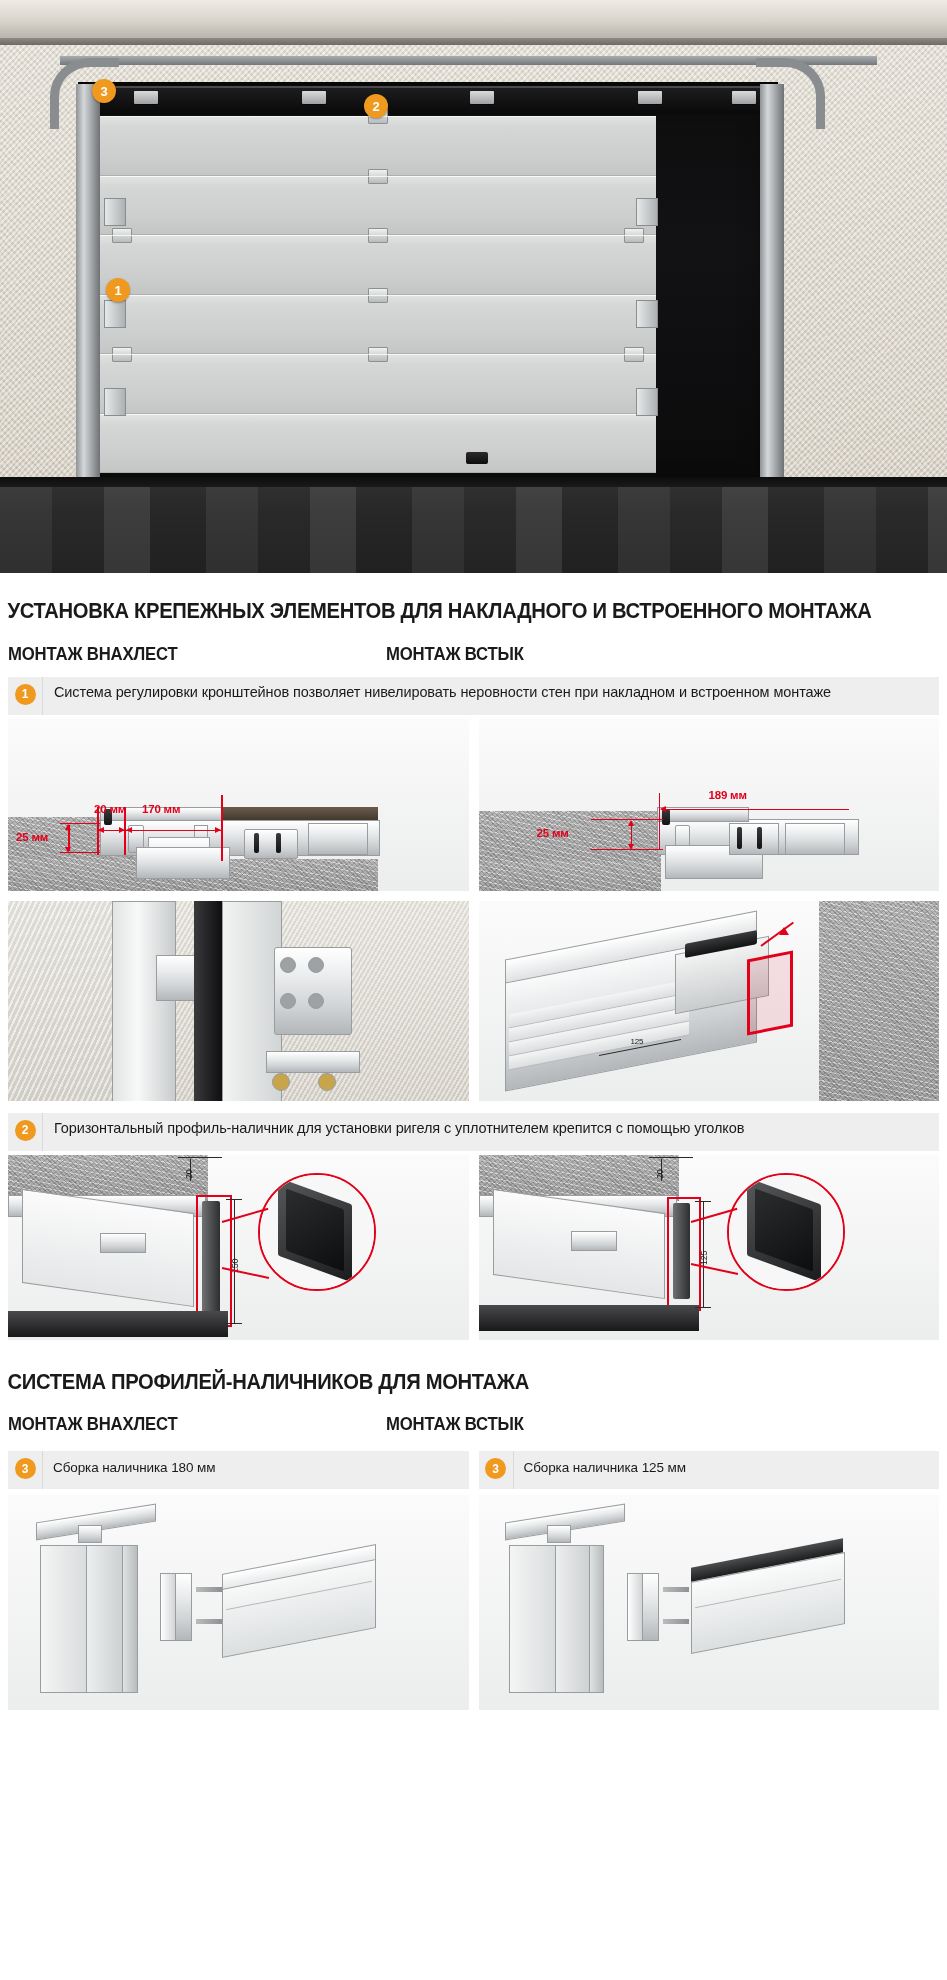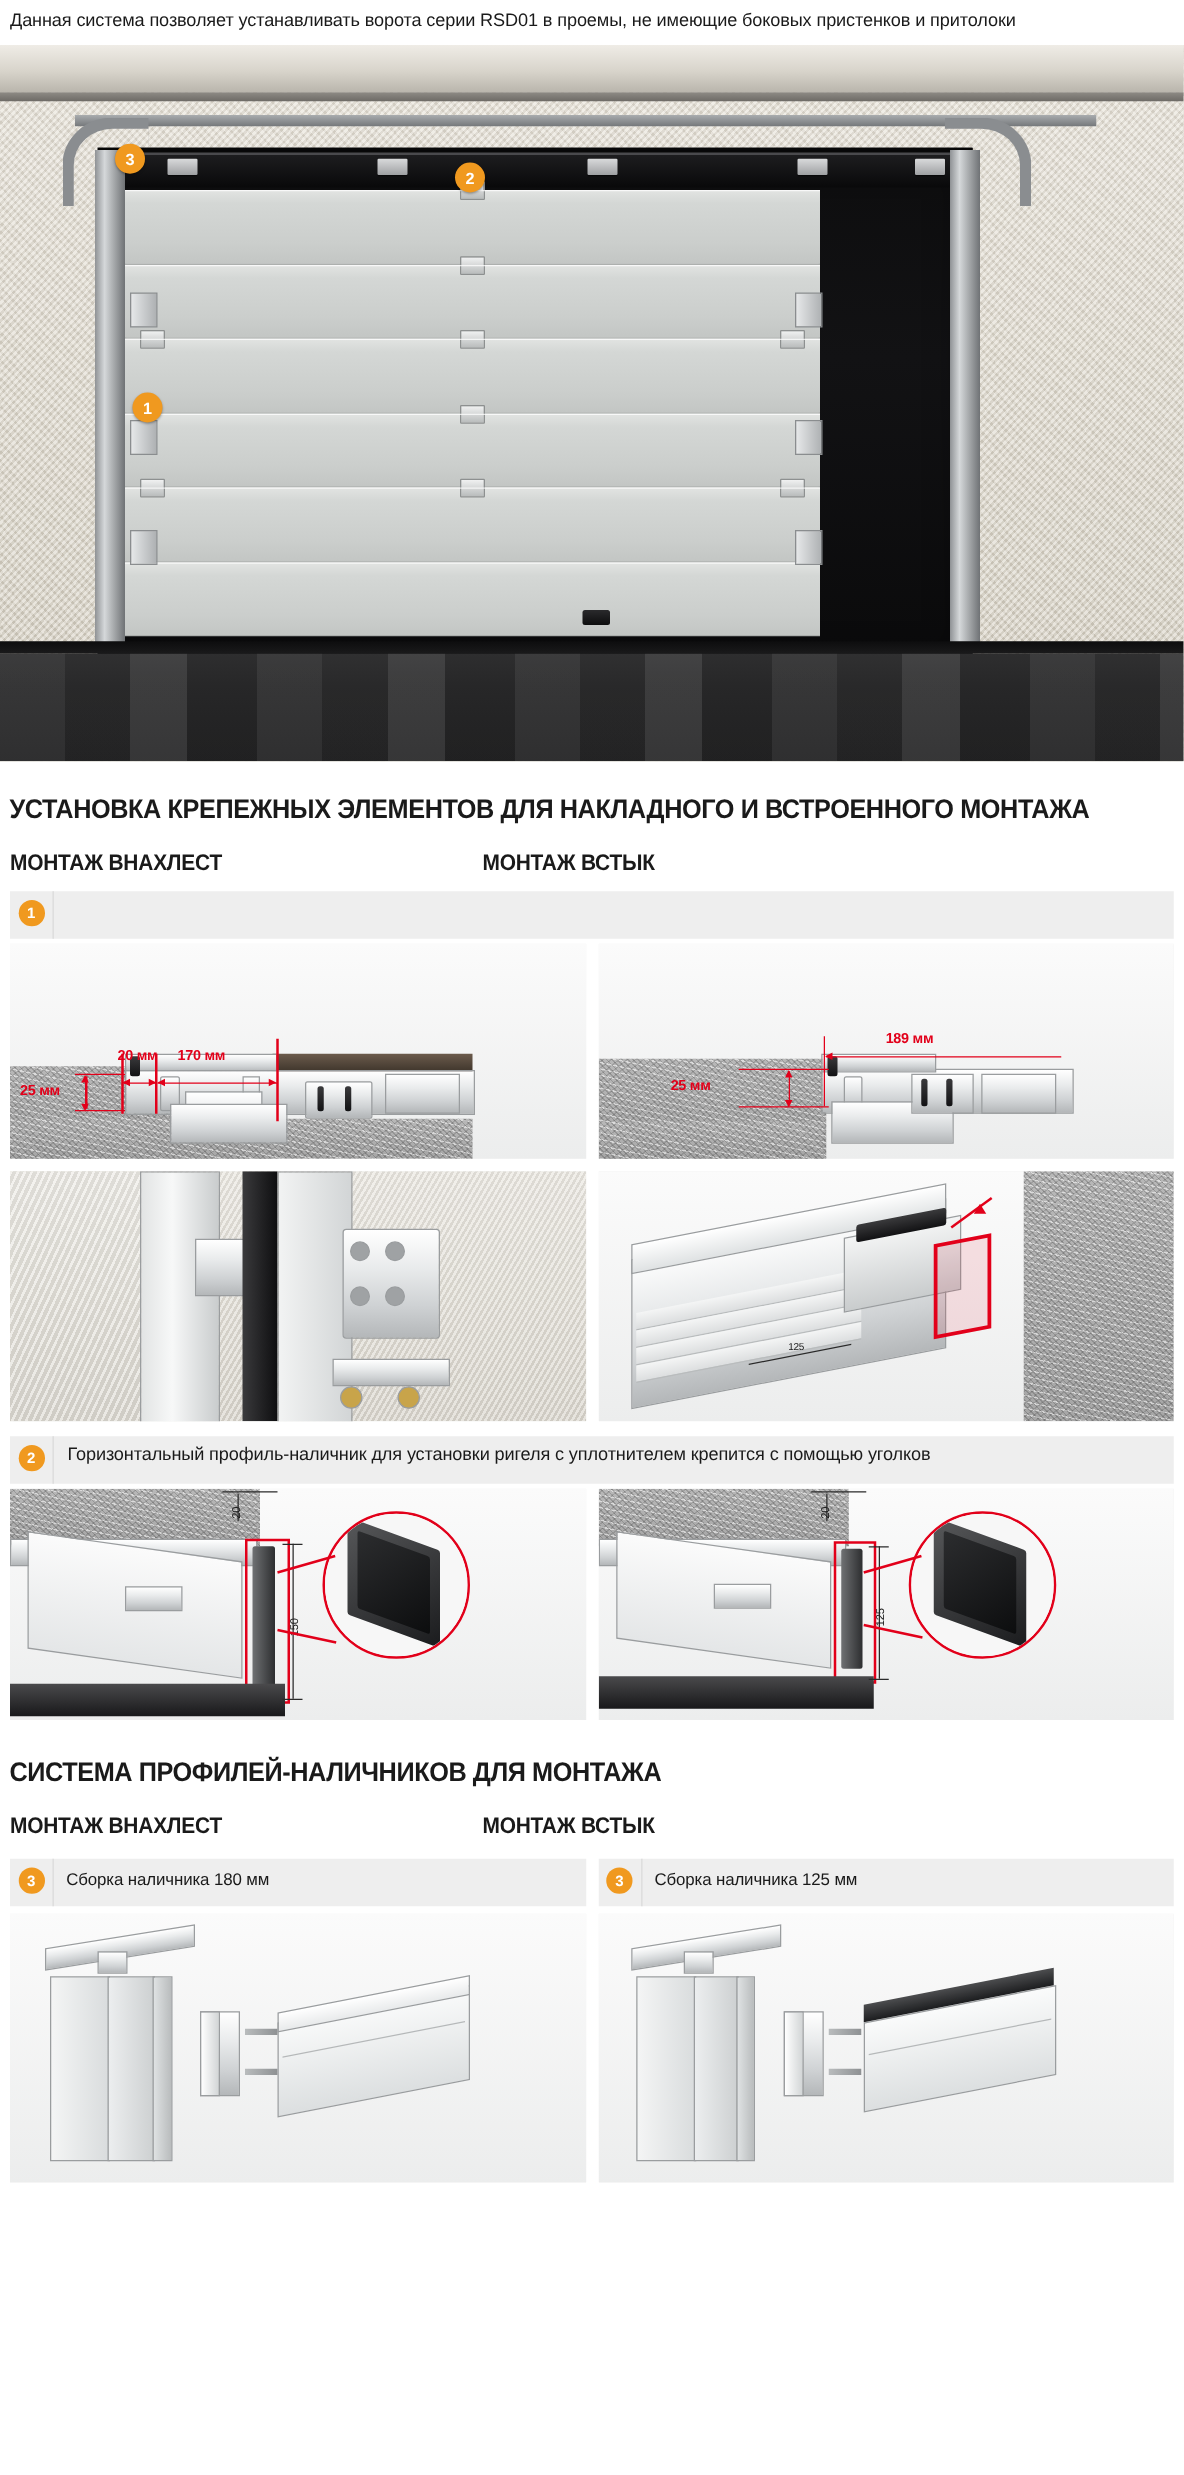--- a/index.html
+++ b/index.html
@@ -281,21 +281,20 @@
     background:linear-gradient(180deg,#f4f5f5,#dcdedf);
     border-bottom:1px solid #b9bcbd;
   }
   .wallbg{position:absolute;inset:0;background:linear-gradient(180deg,#fbfbfb,#eceded);}
 </style>
 </head>
 <body>
 
 <div class="page">
 
-  <div class="intro">Данная система позволяет устанавливать ворота серии RSD01 в проемы, не имеющие боковых пристенков и притолоки</div>
 
   <div class="hero">
     <div class="hero-wall"></div>
     <div class="hero-ceiling"></div>
     <div class="hero-ceilbeam"></div>
 
     <div class="opening"></div>
 
     <div class="rail-top"></div>
     <div class="rail-curve-l"></div>
@@ -357,20 +356,21 @@
 
   <div class="h-sub-row">
     <div class="h-sub left">МОНТАЖ ВНАХЛЕСТ</div>
     <div class="h-sub right">МОНТАЖ ВСТЫК</div>
   </div>
 
   <div class="callout">
     <div class="num-cell">
       <div class="num">1</div>
     </div>
+    <div class="c-text">Система регулировки кронштейнов позволяет нивелировать неровности стен при накладном и встроенном монтаже</div>
   </div>
 
   <div class="fig-row">
 
     <div class="fig h1">
       <div class="wallbg"></div>
       <div class="concrete" style="left:0;top:98px;width:210px;height:74px;"></div>
       <div class="darkbar" style="left:210px;top:88px;width:160px;height:16px;"></div>
       <div class="metalbar" style="left:92px;top:88px;width:120px;height:13px;"></div>
       <div class="metalbar" style="left:92px;top:101px;width:278px;height:34px;"></div>

